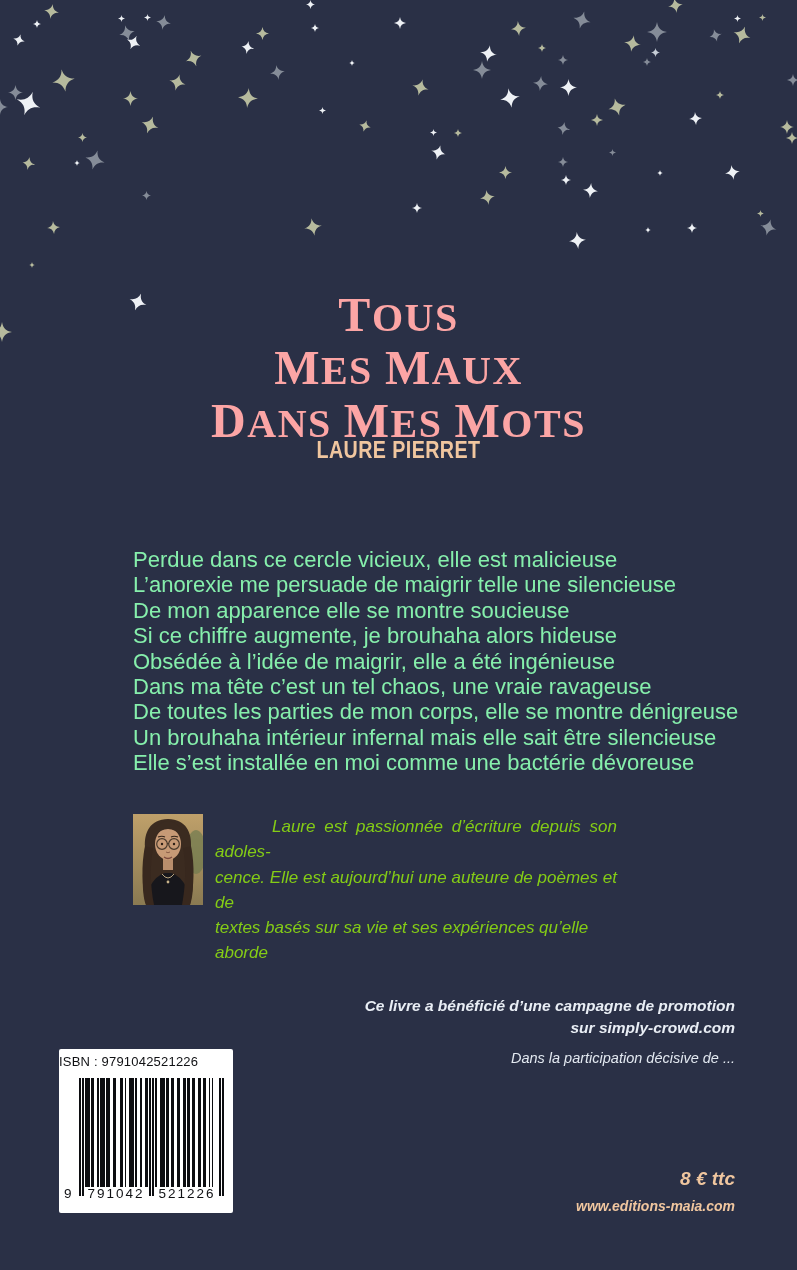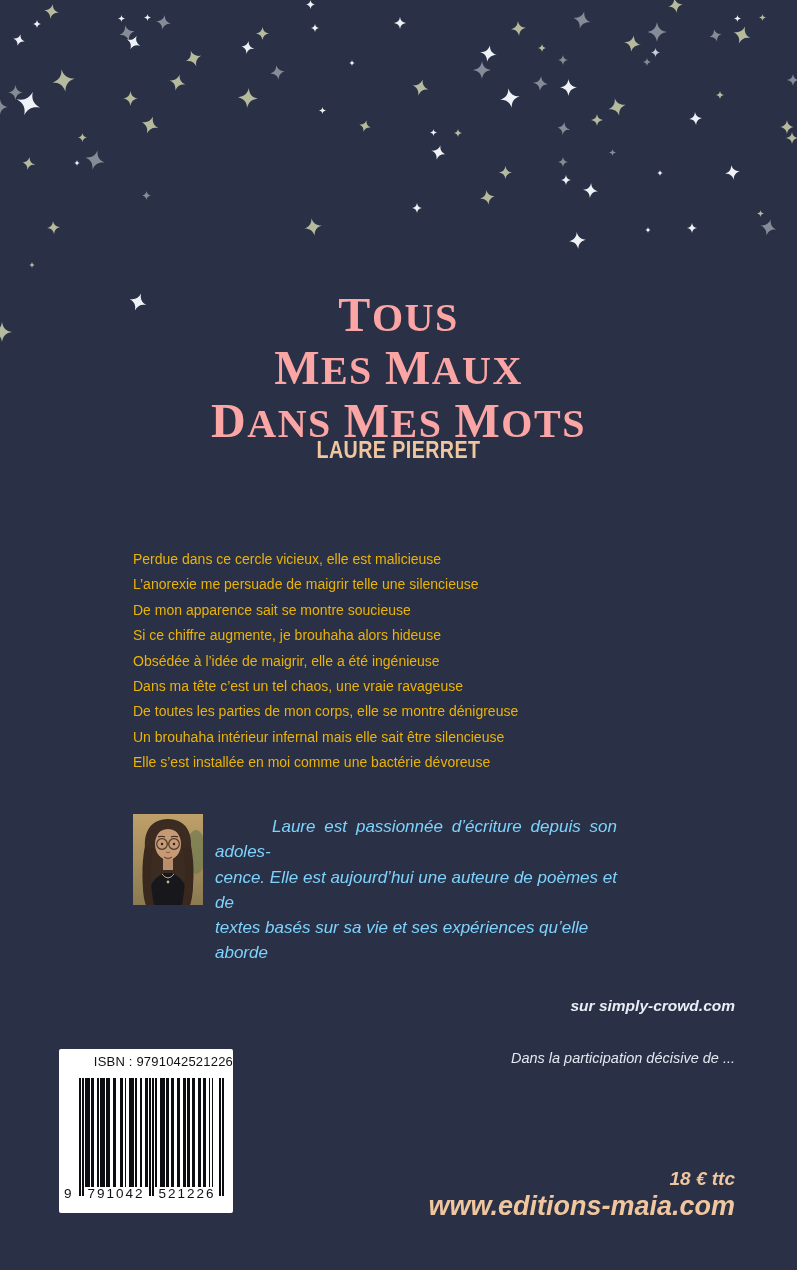--- a/index.html
+++ b/index.html
@@ -26,63 +26,63 @@
 
   .author {
     position:absolute; top:437px; left:0; width:100%;
     text-align:center; font-weight:bold; font-size:24px; line-height:26px;
     letter-spacing:0.5px; color:#f0c69f;
     transform:scaleX(0.82);
   }
 
   .poem {
     position:absolute; left:133px; top:547px;
-    font-size:14px; line-height:25.4px; color:#eab308;
+    font-size:22px; line-height:25.4px; color:#86efac;
   }
 
   .bio-row { position:absolute; left:133px; top:814px; width:484px; height:96px; }
   .photo { position:absolute; left:0; top:0; width:70px; height:91px; }
   .photo svg { display:block; }
   .bio-text {
     position:absolute; left:82px; top:0; width:402px;
-    font-style:italic; font-size:17px; line-height:25.3px; color:#7dd3fc;
+    font-style:italic; font-size:17px; line-height:25.3px; color:#84cc16;
   }
   .bio-line:not(:last-child) { text-align:justify; text-align-last:justify; }
   .bio-line:first-child { text-indent:57px; }
 
   .promo {
     position:absolute; right:62px; top:995px; text-align:right;
     font-weight:bold; font-style:italic; font-size:15.5px; line-height:22px;
     color:#e9eef5;
   }
   .participation {
     position:absolute; right:62px; top:1048px; text-align:right;
     font-style:italic; font-size:14.5px; line-height:20px; color:#e3e9f1;
   }
 
   .barcode-panel {
     position:absolute; left:59px; top:1049px; width:174px; height:164px;
     background:#ffffff; border-radius:2px; color:#101114;
   }
   .isbn-label {
-    position:absolute; top:5px; left:0; width:100%; text-align:right;
+    position:absolute; top:5px; left:0; width:100%; text-align:left;
     font-size:13px; letter-spacing:0.2px; font-weight:500;
   }
   .barcode-bars { position:absolute; left:20px; top:29px; width:145px; height:148px; }
   .bc-digit { position:absolute; top:137px; font-size:13.5px; font-weight:500; }
   .bc-d0 { left:5px; }
   .bc-d1 { left:25px; width:64px; text-align:center; letter-spacing:2px; }
   .bc-d2 { left:96px; width:64px; text-align:center; letter-spacing:2px; }
 
   .footer {
     position:absolute; right:62px; top:1166px; text-align:right;
     font-style:italic; font-weight:bold; color:#f0c69f;
   }
   .price { font-size:19px; line-height:26px; }
-  .website { font-size:27px; line-height:28px; }
+  .website { font-size:14px; line-height:28px; }
 </style>
 </head>
 <body>
 
 <div class="page">
 
   <div class="star-field">
       <div class="star" style="left: 43.5px; top: 3.5px; width: 15px; height: 15px; transform: rotate(10deg);">
         <svg viewBox="0 0 100 100" width="100%" height="100%">
           <path d="M50 0C54.5 30 70 45.5 100 50C70 54.5 54.5 70 50 100C45.5 70 30 54.5 0 50C30 45.5 45.5 30 50 0Z" fill="#b6ba9d"></path>
@@ -498,21 +498,21 @@
         <span class="tword">MES</span>
         <span class="tword">MOTS</span>
       </div>
   </div>
 
   <div class="author">LAURE PIERRET</div>
 
   <div class="poem">
       <div class="poem-line">Perdue dans ce cercle vicieux, elle est malicieuse</div>
       <div class="poem-line">L’anorexie me persuade de maigrir telle une silencieuse</div>
-      <div class="poem-line">De mon apparence sait se montre soucieuse</div>
+      <div class="poem-line">De mon apparence elle se montre soucieuse</div>
       <div class="poem-line">Si ce chiffre augmente, je brouhaha alors hideuse</div>
       <div class="poem-line">Obsédée à l’idée de maigrir, elle a été ingénieuse</div>
       <div class="poem-line">Dans ma tête c’est un tel chaos, une vraie ravageuse</div>
       <div class="poem-line">De toutes les parties de mon corps, elle se montre dénigreuse</div>
       <div class="poem-line">Un brouhaha intérieur infernal mais elle sait être silencieuse</div>
       <div class="poem-line">Elle s’est installée en moi comme une bactérie dévoreuse</div>
     </div>
 
   <div class="bio-row">
     <div class="photo">
@@ -546,20 +546,21 @@
       </svg>
     </div>
     <div class="bio-text">
         <div class="bio-line">Laure est passionnée d’écriture depuis son adoles-</div>
         <div class="bio-line">cence. Elle est aujourd’hui une auteure de poèmes et de</div>
         <div class="bio-line">textes basés sur sa vie et ses expériences qu’elle aborde</div>
       </div>
   </div>
 
   <div class="promo">
+    <div>Ce livre a bénéficié d’une campagne de promotion</div>
     <div>sur simply-crowd.com</div>
   </div>
 
   <div class="participation">Dans la participation décisive de ...</div>
 
   <div class="barcode-panel">
     <div class="isbn-label">ISBN : 9791042521226</div>
     <div class="barcode-bars"><svg viewBox="0 0 95 185" width="145" height="148" preserveAspectRatio="none" shape-rendering="crispEdges" fill="#0c0d10">
           <rect x="0" y="0" width="1.04" height="148"></rect>
           <rect x="2" y="0" width="1.04" height="148"></rect>
@@ -612,17 +613,17 @@
           <rect x="87" y="0" width="1.04" height="136"></rect>
           <rect x="92" y="0" width="1.04" height="148"></rect>
           <rect x="94" y="0" width="1.04" height="148"></rect>
         </svg></div>
     <span class="bc-digit bc-d0">9</span>
     <span class="bc-digit bc-d1">791042</span>
     <span class="bc-digit bc-d2">521226</span>
   </div>
 
   <div class="footer">
-    <div class="price">18 € ttc</div>
+    <div class="price">8 € ttc</div>
     <div class="website">www.editions-maia.com</div>
   </div>
 
 </div>
 
 </body></html>

